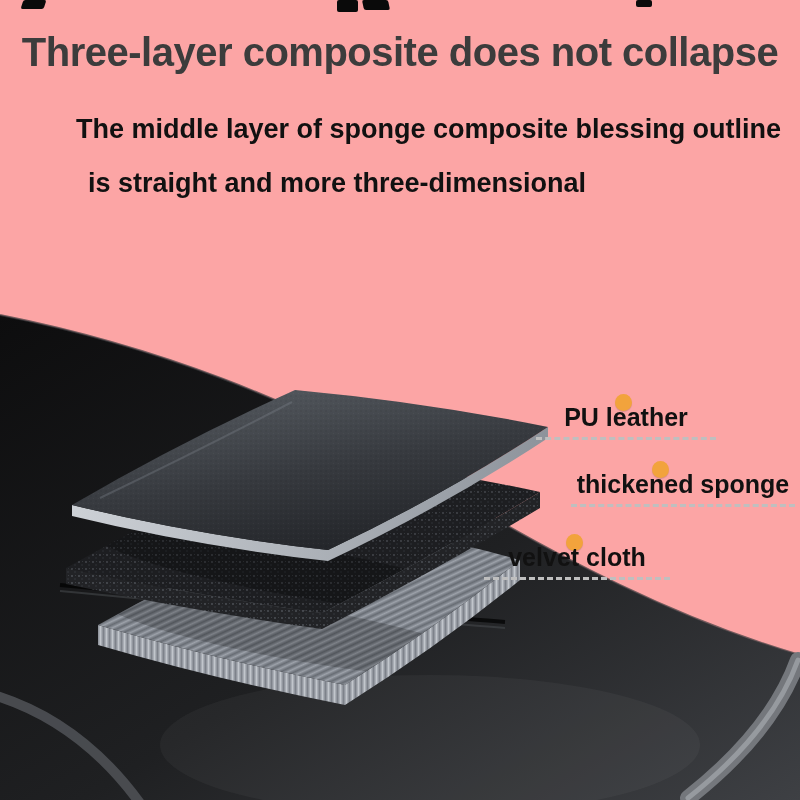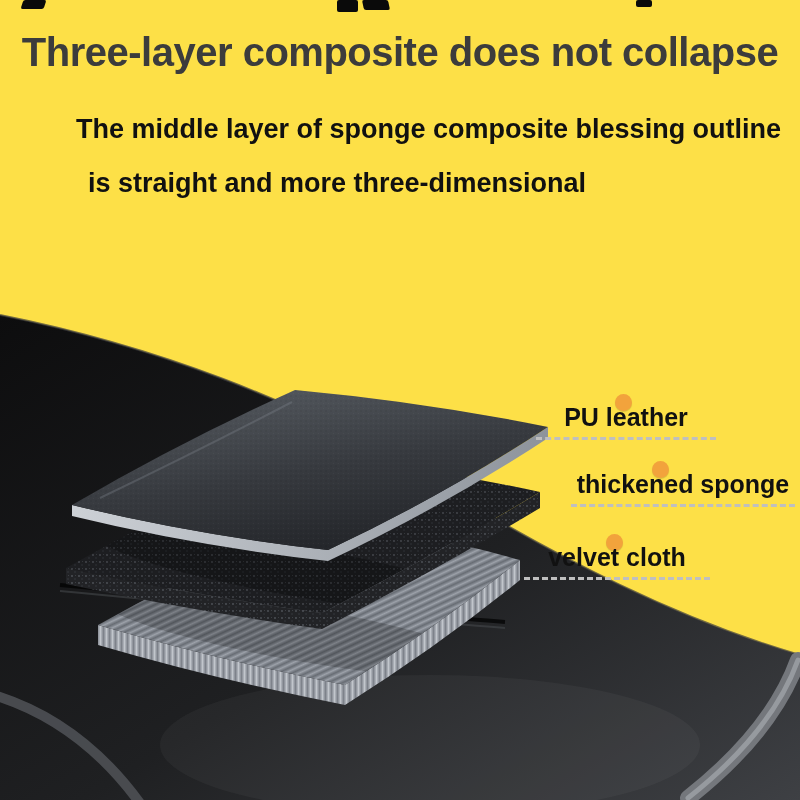--- a/index.html
+++ b/index.html
@@ -1,17 +1,17 @@
 <!DOCTYPE html>
 <html style="--accent-dot: #F2A33C; --leader-dash: #BFBFBF; --heading-color: #3C3C3C; --body-text: #111111;"><head>
 <meta charset="utf-8">
 <style>
   html,body{margin:0;padding:0;}
   body{width:800px;height:800px;background:#ffffff;overflow:hidden;}
-  .stage{position:relative;width:800px;height:800px;background:#fde047;
+  .stage{position:relative;width:800px;height:800px;background:#fca5a5;
          font-family:"Liberation Sans",sans-serif;overflow:hidden;}
 
   
   .crop-mark{position:absolute;background:#0a0a0a;border-radius:2px;}
   .m1{left:22px;top:0;width:23px;height:9px;transform:skewX(-18deg);}
   .m2a{left:337px;top:0;width:21px;height:12px;}
   .m2b{left:363px;top:0;width:26px;height:10px;transform:skewX(12deg);}
   .m3{left:636px;top:0;width:16px;height:7px;}
 
   .title{position:absolute;top:30px;left:0;right:0;margin:0;text-align:center;
@@ -27,21 +27,21 @@
   .callout{position:absolute;display:flex;align-items:center;z-index:4;flex-direction:column;}
   .dot{width:17px;height:17px;border-radius:50%;flex:0 0 auto;
        background:var(--accent-dot,#F2A33C);margin-bottom:-8px;margin-right:5px;
        box-shadow:0 1px 1px rgba(0,0,0,0.15);}
   .wrap{display:flex;justify-content:center;padding-bottom:5px;
         border-bottom:3px dashed var(--leader-dash,#bfbfbf);}
   .ctext{font-size:25px;font-weight:700;color:var(--body-text,#111111);
          line-height:1.15;white-space:nowrap;}
   .c-pu{left:536px;top:394px;}   .c-pu .wrap{width:180px;}
   .c-sponge{left:531px;top:461px;} .c-sponge .wrap{width:224px;margin-left:40px;}
-  .c-velvet{left:524px;top:534px;} .c-velvet .wrap{width:186px;}
+  .c-velvet{left:484px;top:534px;} .c-velvet .wrap{width:186px;}
 </style>
 </head>
 <body>
 
 <div class="stage">
 
   <div class="crop-mark m1"></div>
   <div class="crop-mark m2a"></div>
   <div class="crop-mark m2b"></div>
   <div class="crop-mark m3"></div>

